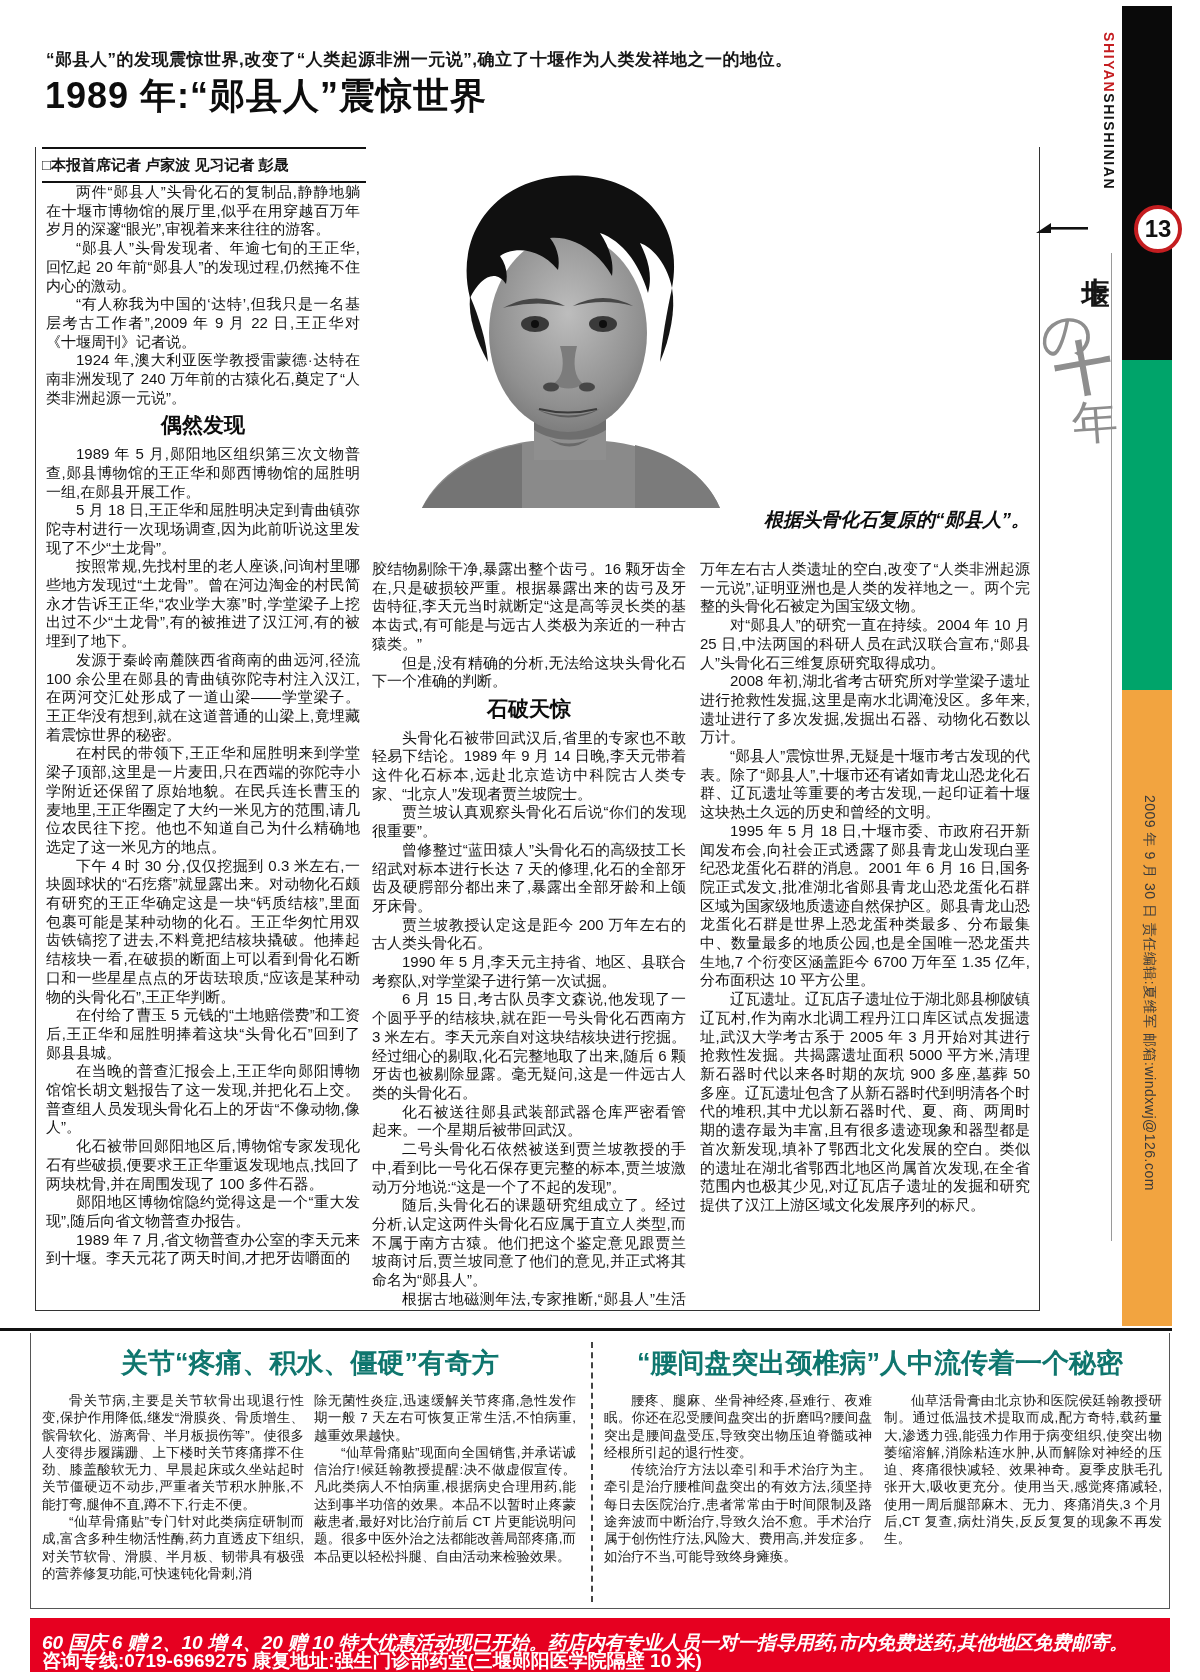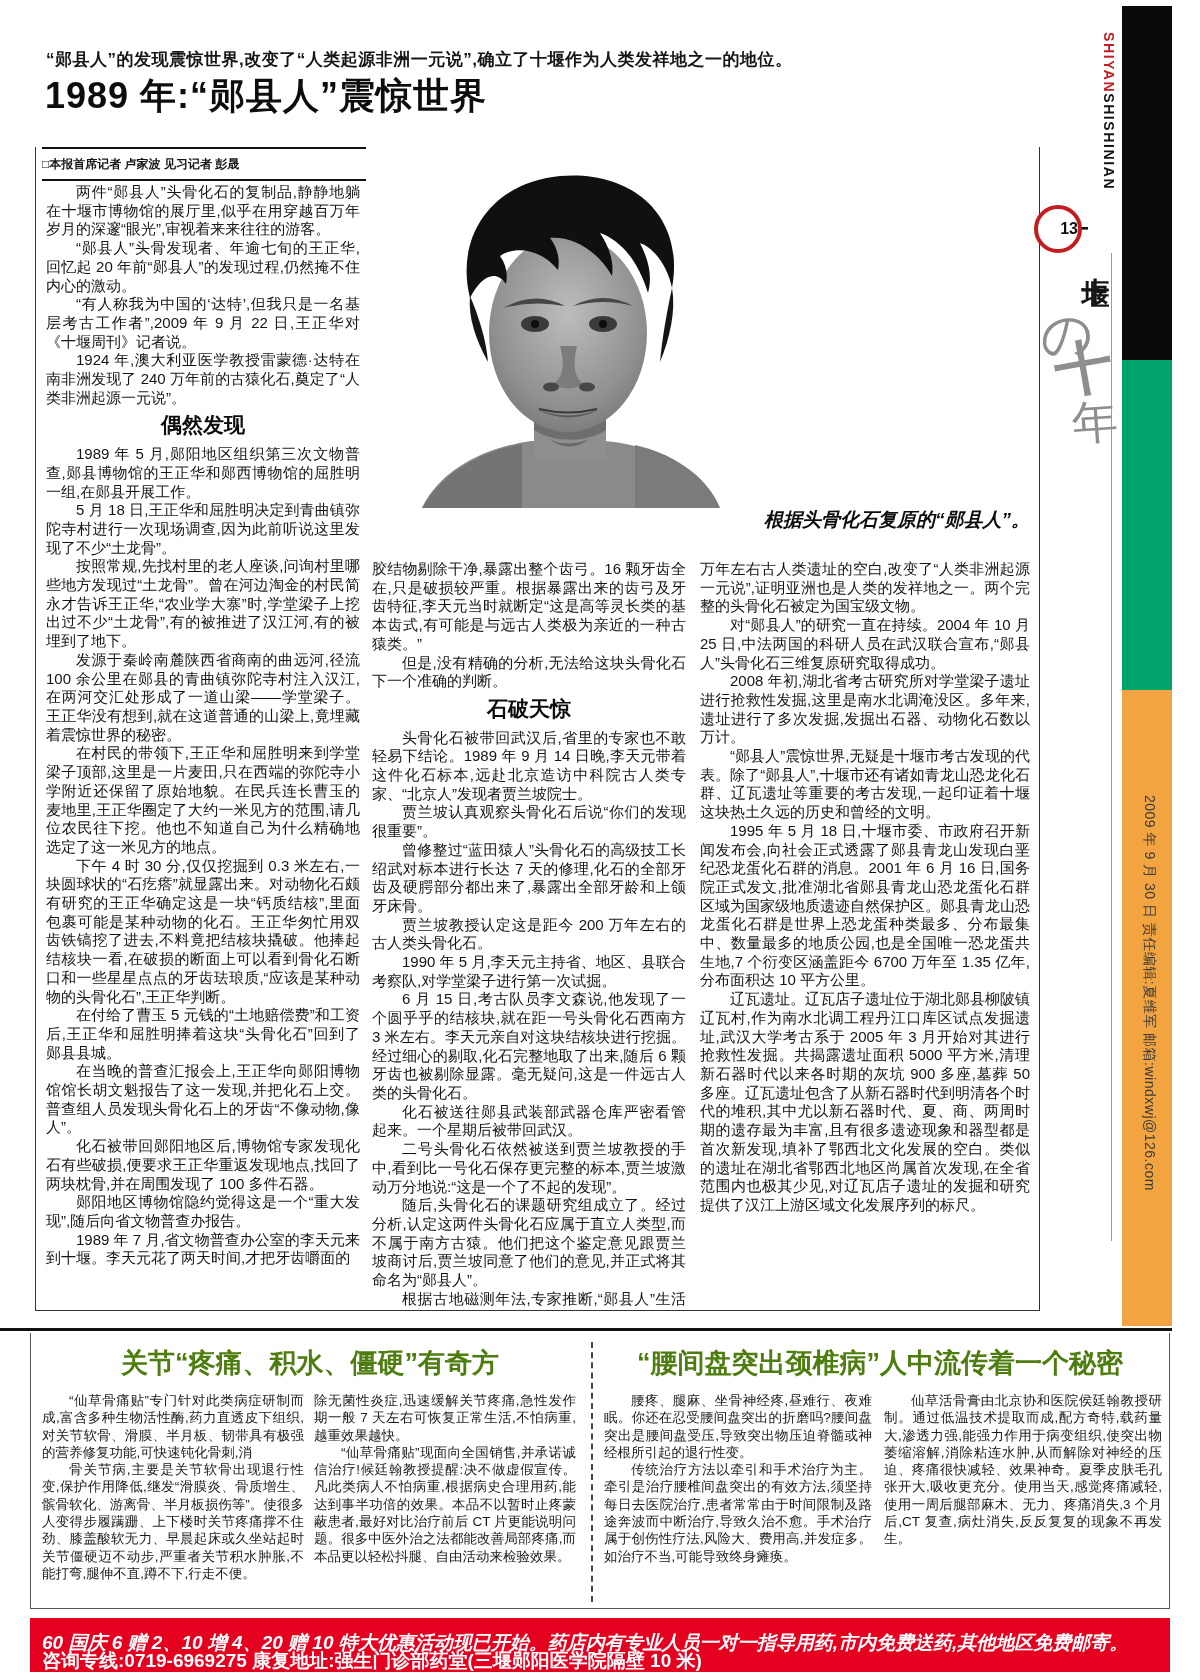--- a/index.html
+++ b/index.html
@@ -8,21 +8,21 @@
   .abs{position:absolute;}
 
   
   #kicker{left:46px;top:48px;width:760px;font-size:17px;font-weight:600;letter-spacing:.5px;color:#161616;}
   #headline{left:45px;top:72px;width:640px;font-size:36px;font-weight:900;letter-spacing:1px;color:#0d0d0d;}
 
   
   #main-box{left:35px;top:147px;width:1003px;height:1163px;border-left:1px solid #333;
             border-right:1px solid #333;border-bottom:1px solid #333;}
   #byline{left:42px;top:147px;width:324px;border-top:2px solid #111;border-bottom:2px solid #111;
-          padding:7px 0 6px 0;font-size:12px;font-weight:bold;color:#151515;}
+          padding:7px 0 6px 0;font-size:15px;font-weight:bold;color:#151515;}
 
   .news-col{font-size:15px;line-height:18.7px;text-align:justify;overflow:hidden;color:#141414;}
   .news-col p{margin:0;text-indent:2em;}
   .news-col p.noindent{text-indent:0;}
   .news-col h3{margin:9px 0 10px 0;text-align:center;font-size:21px;font-weight:bold;text-indent:0;color:#0c0c0c;}
   #col1{left:46px;top:183px;width:314px;height:1122px;}
   #col2{left:372px;top:560px;width:314px;height:746px;}
   #col3{left:700px;top:560px;width:330px;height:746px;}
   #photo-caption{left:700px;top:507px;width:330px;font-size:19px;font-weight:bold;font-style:italic;
                  text-align:right;color:#0d0d0d;}
@@ -31,39 +31,39 @@
   #portrait{left:400px;top:148px;width:330px;height:358px;}
 
   
   #bar-black{left:1122px;top:6px;width:50px;height:354px;}
   #bar-green{left:1122px;top:360px;width:50px;height:330px;}
   #bar-orange{left:1122px;top:690px;width:50px;height:636px;}
   #masthead-en{left:1117px;top:32px;width:170px;transform:rotate(90deg);transform-origin:0 0;
                font-size:14px;font-weight:bold;letter-spacing:1.6px;white-space:nowrap;}
   #masthead-en .red{color:#c41d20;}
   #masthead-en .blk{color:#141414;}
-  #page-circle{left:1034px;top:205px;width:40px;height:40px;border:4px solid #c41d20;border-radius:50%;
-               background:#fff;text-align:right;line-height:40px;font-size:16px;font-weight:bold;color:#111;z-index:5;}
+  #page-circle{left:1134px;top:205px;width:40px;height:40px;border:4px solid #c41d20;border-radius:50%;
+               background:#fff;text-align:center;line-height:40px;font-size:24px;font-weight:bold;color:#111;z-index:5;}
   #pointer{left:1036px;top:218px;width:52px;height:22px;}
   #side-rule{left:1111px;top:253px;width:1px;height:988px;background:#9a9a9a;}
   #logo-cn{left:1076px;top:255px;writing-mode:vertical-rl;font-family:"DejaVu Serif","Liberation Serif",serif;
            font-size:28px;font-weight:bold;color:#151515;letter-spacing:4px;z-index:4;}
   .callig{font-family:"DejaVu Serif","Liberation Serif",serif;color:#8e8e8e;z-index:4;}
   #cal-1{left:1040px;top:300px;font-size:52px;transform:rotate(-6deg);}
   #cal-2{left:1055px;top:330px;font-size:58px;font-weight:bold;transform:rotate(-10deg);}
   #cal-3{left:1072px;top:392px;font-size:46px;transform:rotate(-4deg);}
   #dateline{left:1158px;top:795px;width:500px;transform:rotate(90deg);transform-origin:0 0;
             font-size:14px;color:#3a3a3a;white-space:nowrap;letter-spacing:.5px;}
 
   
   #sep-line{left:0px;top:1328px;width:1172px;height:3px;background:#111;}
   #ads-box{left:30px;top:1333px;width:1138px;height:275px;border-left:1px solid #555;
            border-right:1px solid #555;border-bottom:1px solid #555;}
   #ads-divider{left:591px;top:1342px;height:260px;width:0;border-left:2px dashed #444;}
-  .ad-headline{font-size:27px;font-weight:900;text-align:center;color:#4d7c0f;}
+  .ad-headline{font-size:27px;font-weight:900;text-align:center;color:#0f766e;}
   #ad-left-h{left:40px;top:1345px;width:540px;}
   #ad-right-h{left:600px;top:1345px;width:560px;}
   .ad-col{font-size:13.5px;line-height:17.3px;text-align:justify;overflow:hidden;color:#1a1a1a;}
   .ad-col p{margin:0;text-indent:2em;}
   .ad-col p.noindent{text-indent:0;}
   #ad-l-c1{left:42px;top:1392px;width:262px;height:208px;}
   #ad-l-c2{left:314px;top:1392px;width:262px;height:208px;}
   #ad-r-c1{left:604px;top:1392px;width:268px;height:208px;}
   #ad-r-c2{left:884px;top:1392px;width:278px;height:208px;}
 
@@ -182,22 +182,22 @@
   <div class="abs callig" id="cal-2">十</div>
   <div class="abs callig" id="cal-3">年</div>
   <div class="abs" id="dateline">2009 年 9 月 30 日  责任编辑:夏维军  邮箱:windxwj@126.com</div>
 
   <div class="abs" id="sep-line"></div>
   <div class="abs" id="ads-box"></div>
   <div class="abs" id="ads-divider"></div>
 
   <div class="abs ad-headline" id="ad-left-h">关节“疼痛、积水、僵硬”有奇方</div>
   <div class="abs ad-col" id="ad-l-c1">
+    <p>骨关节病,主要是关节软骨出现退行性变,保护作用降低,继发“滑膜炎、骨质增生、髌骨软化、游离骨、半月板损伤等”。使很多人变得步履蹒跚、上下楼时关节疼痛撑不住劲、膝盖酸软无力、早晨起床或久坐站起时关节僵硬迈不动步,严重者关节积水肿胀,不能打弯,腿伸不直,蹲不下,行走不便。</p>
     <p>“仙草骨痛贴”专门针对此类病症研制而成,富含多种生物活性酶,药力直透皮下组织,对关节软骨、滑膜、半月板、韧带具有极强的营养修复功能,可快速钝化骨刺,消</p>
-    <p>骨关节病,主要是关节软骨出现退行性变,保护作用降低,继发“滑膜炎、骨质增生、髌骨软化、游离骨、半月板损伤等”。使很多人变得步履蹒跚、上下楼时关节疼痛撑不住劲、膝盖酸软无力、早晨起床或久坐站起时关节僵硬迈不动步,严重者关节积水肿胀,不能打弯,腿伸不直,蹲不下,行走不便。</p>
   </div>
   <div class="abs ad-col" id="ad-l-c2">
     <p class="noindent">除无菌性炎症,迅速缓解关节疼痛,急性发作期一般 7 天左右可恢复正常生活,不怕病重,越重效果越快。</p>
     <p>“仙草骨痛贴”现面向全国销售,并承诺诚信治疗!候廷翰教授提醒:决不做虚假宣传。凡此类病人不怕病重,根据病史合理用药,能达到事半功倍的效果。本品不以暂时止疼蒙蔽患者,最好对比治疗前后 CT 片更能说明问题。很多中医外治之法都能改善局部疼痛,而本品更以轻松抖腿、自由活动来检验效果。</p>
   </div>
 
   <div class="abs ad-headline" id="ad-right-h">“腰间盘突出颈椎病”人中流传着一个秘密</div>
   <div class="abs ad-col" id="ad-r-c1">
     <p>腰疼、腿麻、坐骨神经疼,昼难行、夜难眠。你还在忍受腰间盘突出的折磨吗?腰间盘突出是腰间盘受压,导致突出物压迫脊髓或神经根所引起的退行性变。</p>
     <p>传统治疗方法以牵引和手术治疗为主。牵引是治疗腰椎间盘突出的有效方法,须坚持每日去医院治疗,患者常常由于时间限制及路途奔波而中断治疗,导致久治不愈。手术治疗属于创伤性疗法,风险大、费用高,并发症多。如治疗不当,可能导致终身瘫痪。</p>

